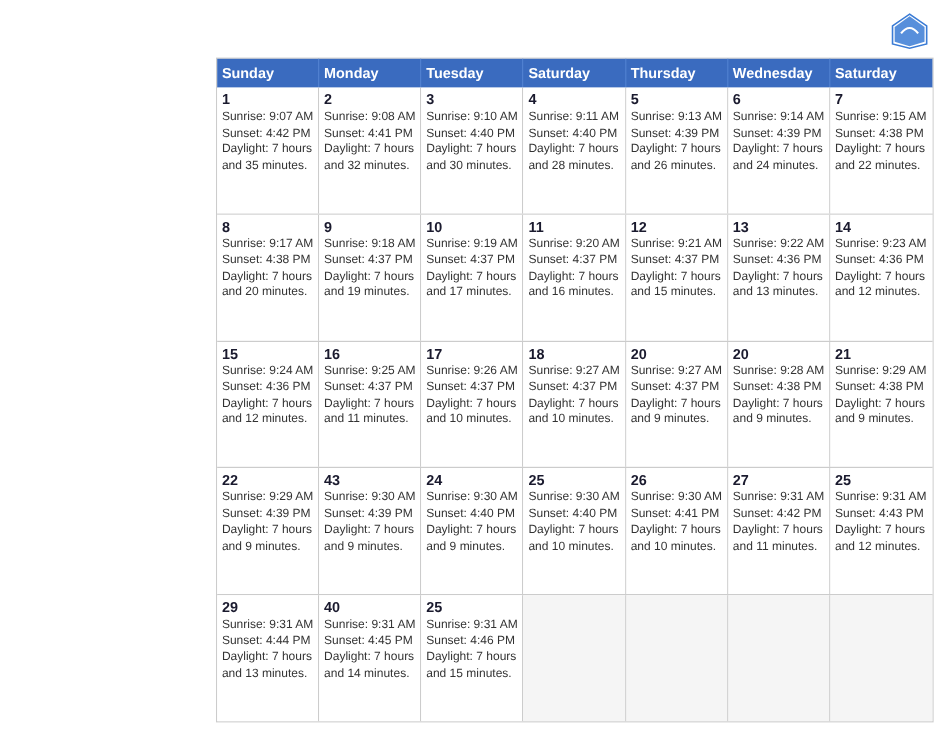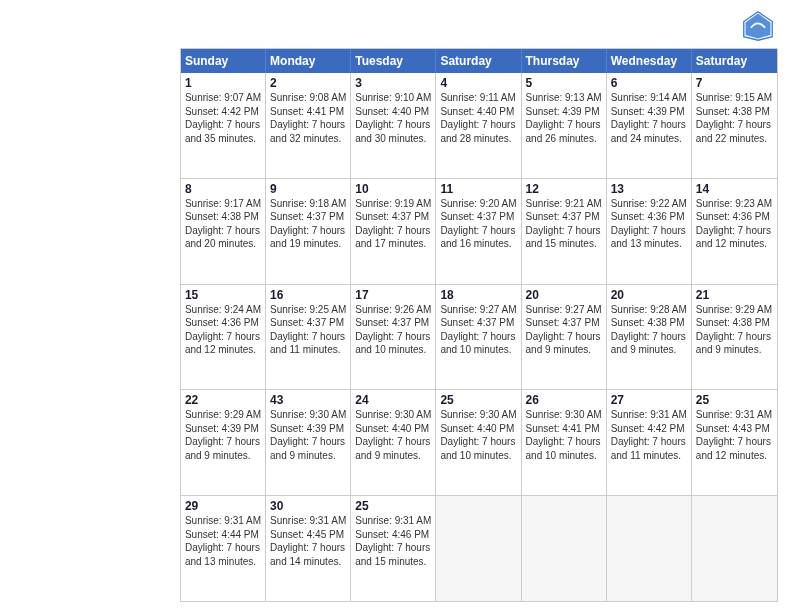--- a/index.html
+++ b/index.html
@@ -258,21 +258,21 @@
             <div class="day-num">25</div>
             <div class="cell-text">Sunrise: 9:31 AM<br>Sunset: 4:43 PM<br>Daylight: 7 hours<br>and 12 minutes.</div>
           </div>
         </div>
         <div class="cal-row">
           <div class="cal-cell">
             <div class="day-num">29</div>
             <div class="cell-text">Sunrise: 9:31 AM<br>Sunset: 4:44 PM<br>Daylight: 7 hours<br>and 13 minutes.</div>
           </div>
           <div class="cal-cell">
-            <div class="day-num">30</div>
+            <div class="day-num">40</div>
             <div class="cell-text">Sunrise: 9:31 AM<br>Sunset: 4:45 PM<br>Daylight: 7 hours<br>and 14 minutes.</div>
           </div>
           <div class="cal-cell">
             <div class="day-num">25</div>
             <div class="cell-text">Sunrise: 9:31 AM<br>Sunset: 4:46 PM<br>Daylight: 7 hours<br>and 15 minutes.</div>
           </div>
           <div class="cal-cell empty"></div>
           <div class="cal-cell empty"></div>
           <div class="cal-cell empty"></div>
           <div class="cal-cell empty"></div>

